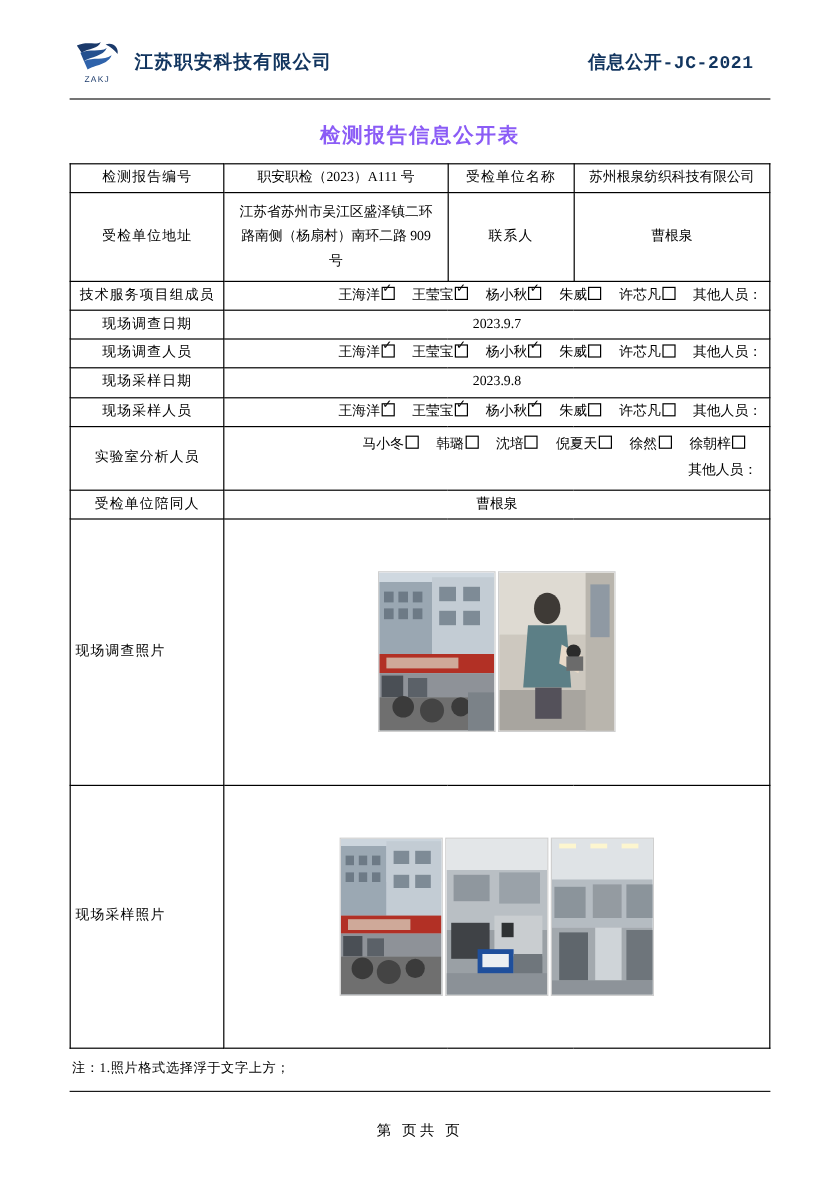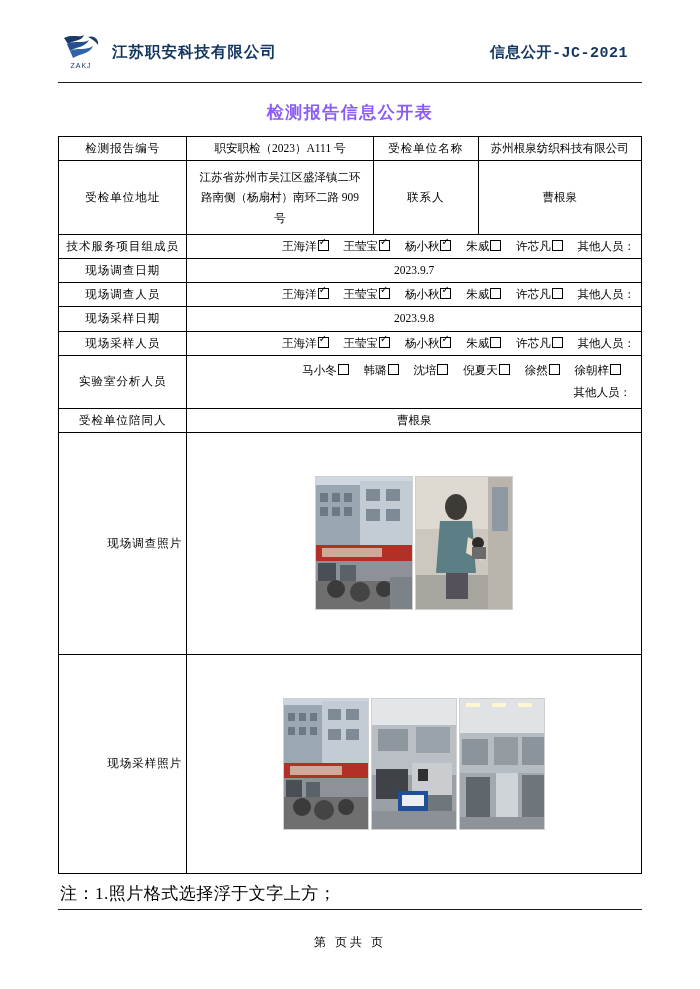--- a/index.html
+++ b/index.html
@@ -88,21 +88,21 @@
     letter-spacing: 1px;
   }
   .c-center {
     text-align: center;
   }
   .c-left {
     text-align: right;
     padding-left: 8px;
   }
   .tall-label {
-    text-align: right;
+    text-align: left;
     letter-spacing: 1px;
     margin-left: 15px;
   }
   .chk {
     white-space: nowrap;
   }
   .chk span.box {
     display: inline-block;
     width: 9px;
     height: 9px;
@@ -141,21 +141,21 @@
     border: 0.5px solid #cfcfcf;
   }
   .ph-tall { width: 96px; height: 132px; }
   .ph-tall2 { width: 96px; height: 132px; }
   .ph-s { width: 84px; height: 130px; }
 
   
   .sky { position:absolute; left:0; top:0; width:100%; height:100%; }
 
   .note {
-    font-size: 17px;
+    font-size: 11px;
     margin-top: 8px;
     padding-left: 2px;
     letter-spacing: 0.5px;
   }
 
   
   .footer {
     position: absolute;
     left: 58px;
     right: 58px;

